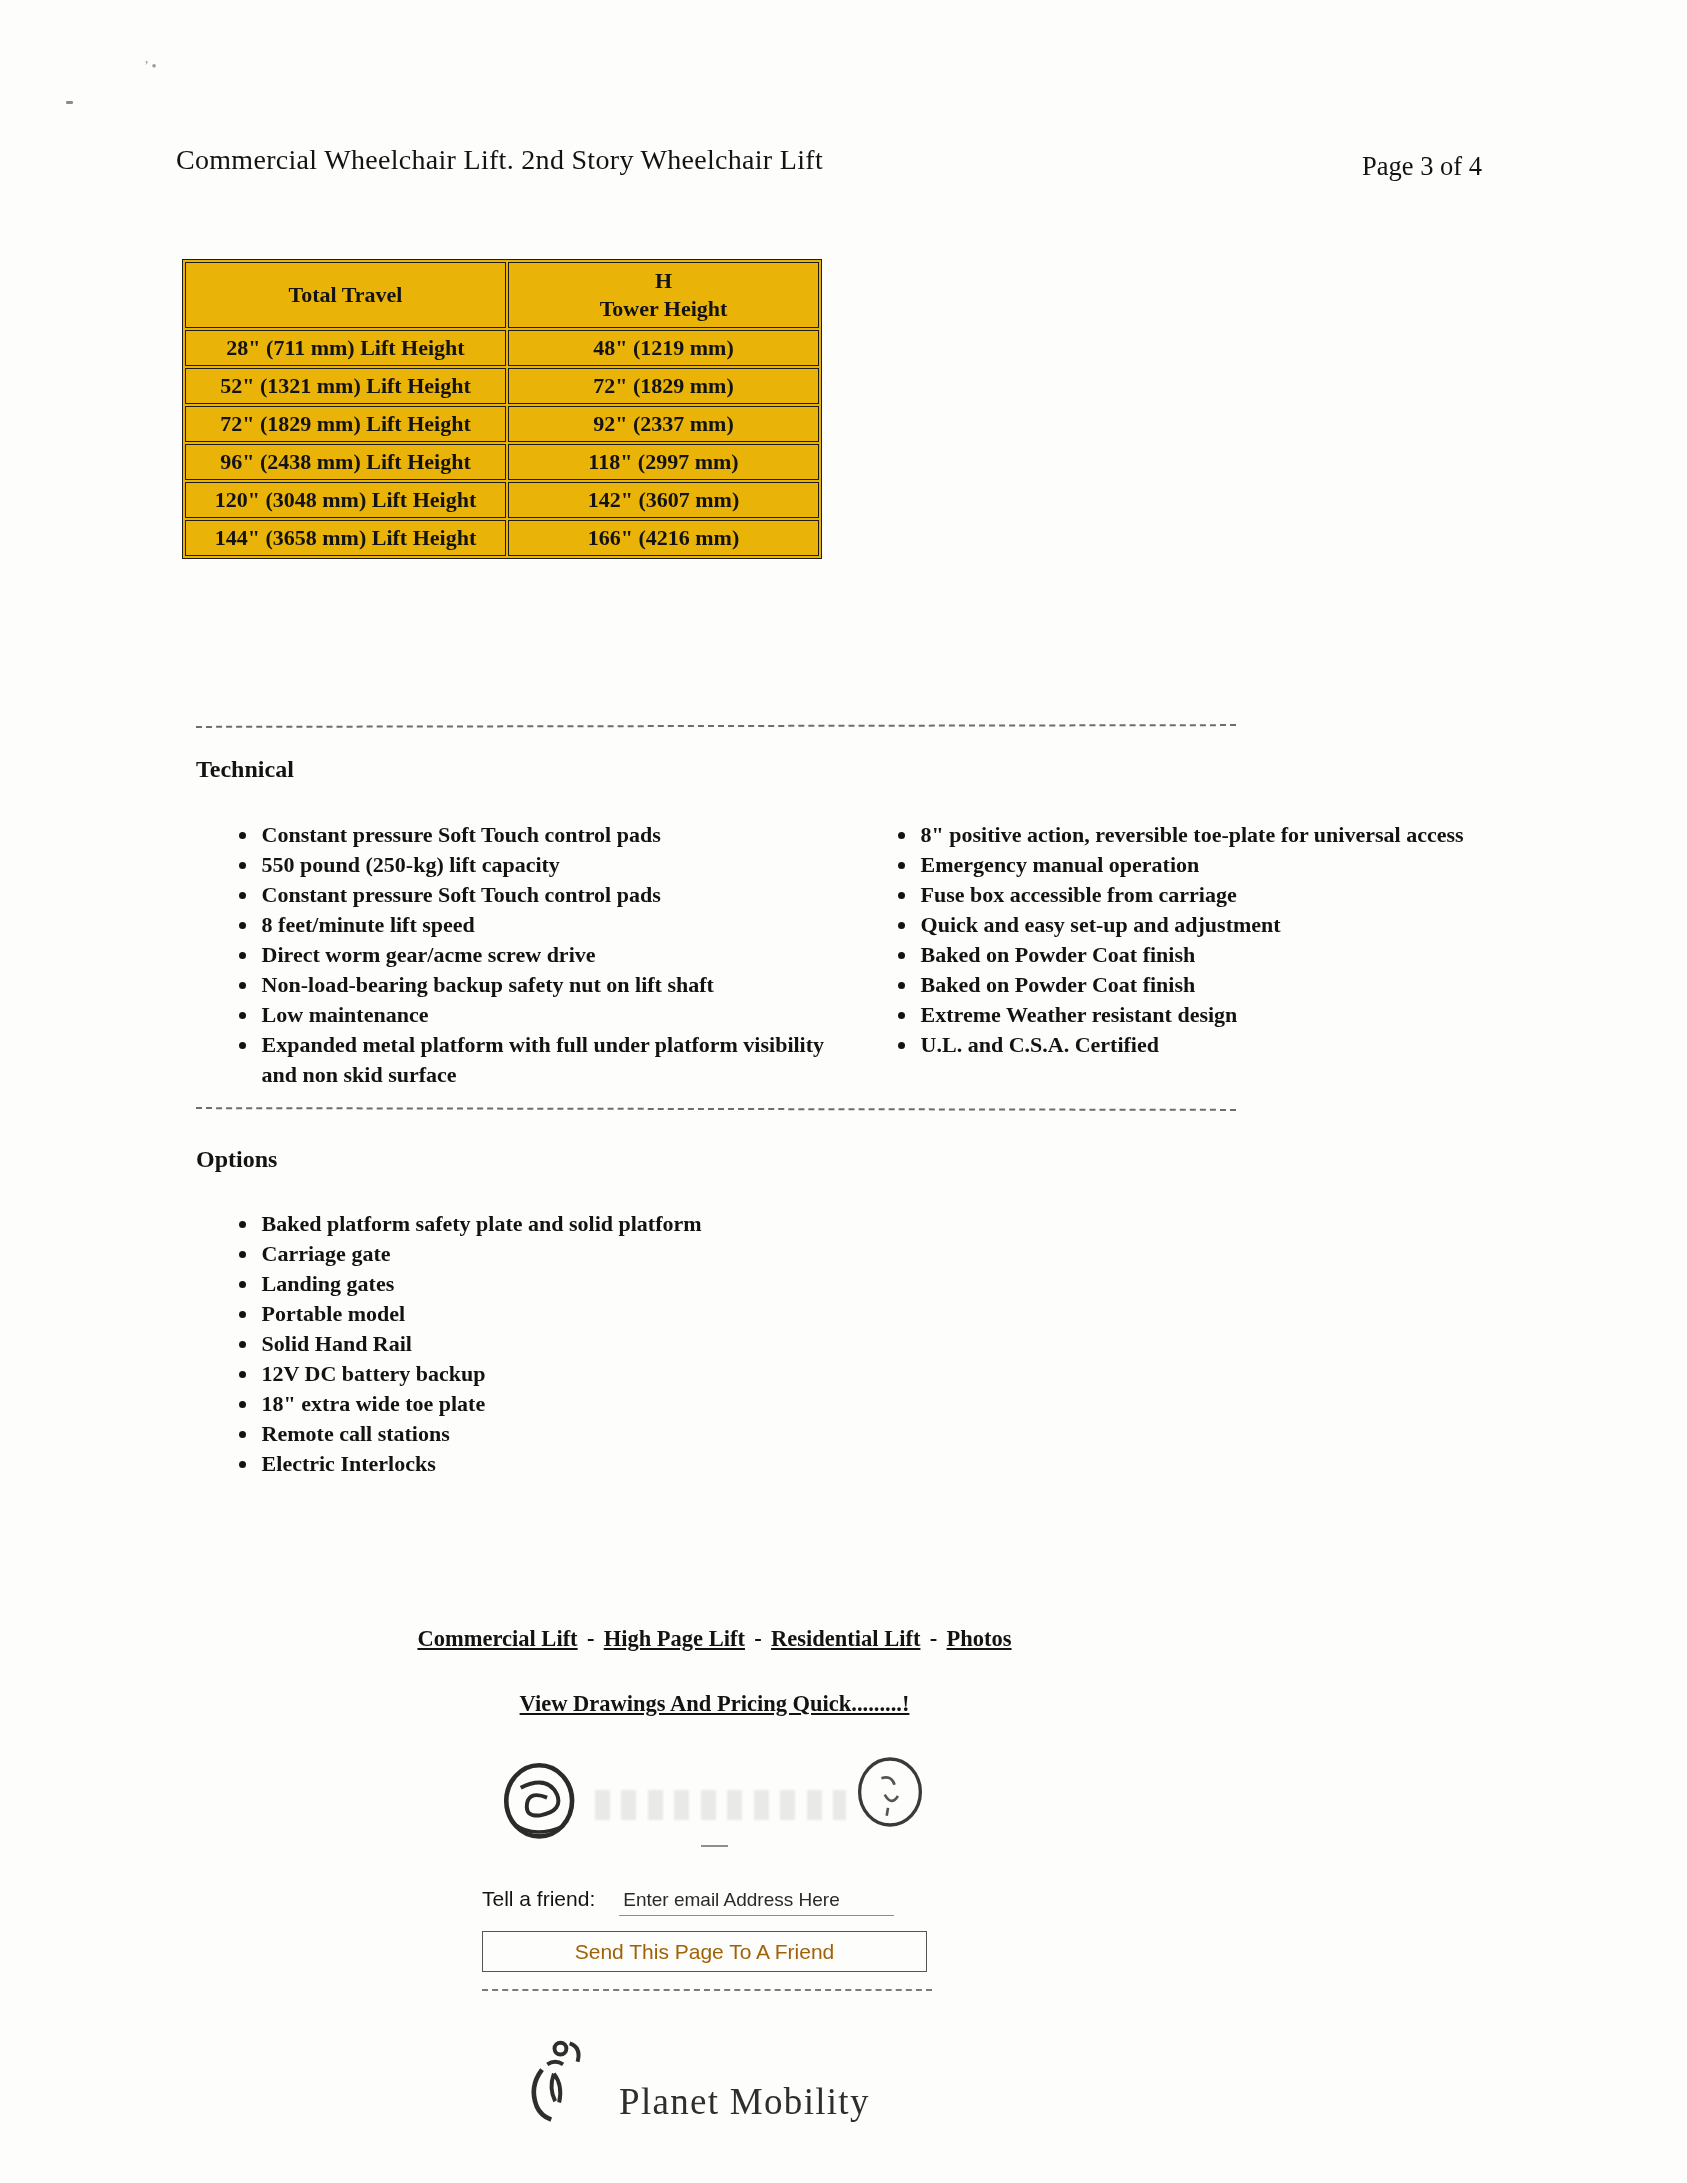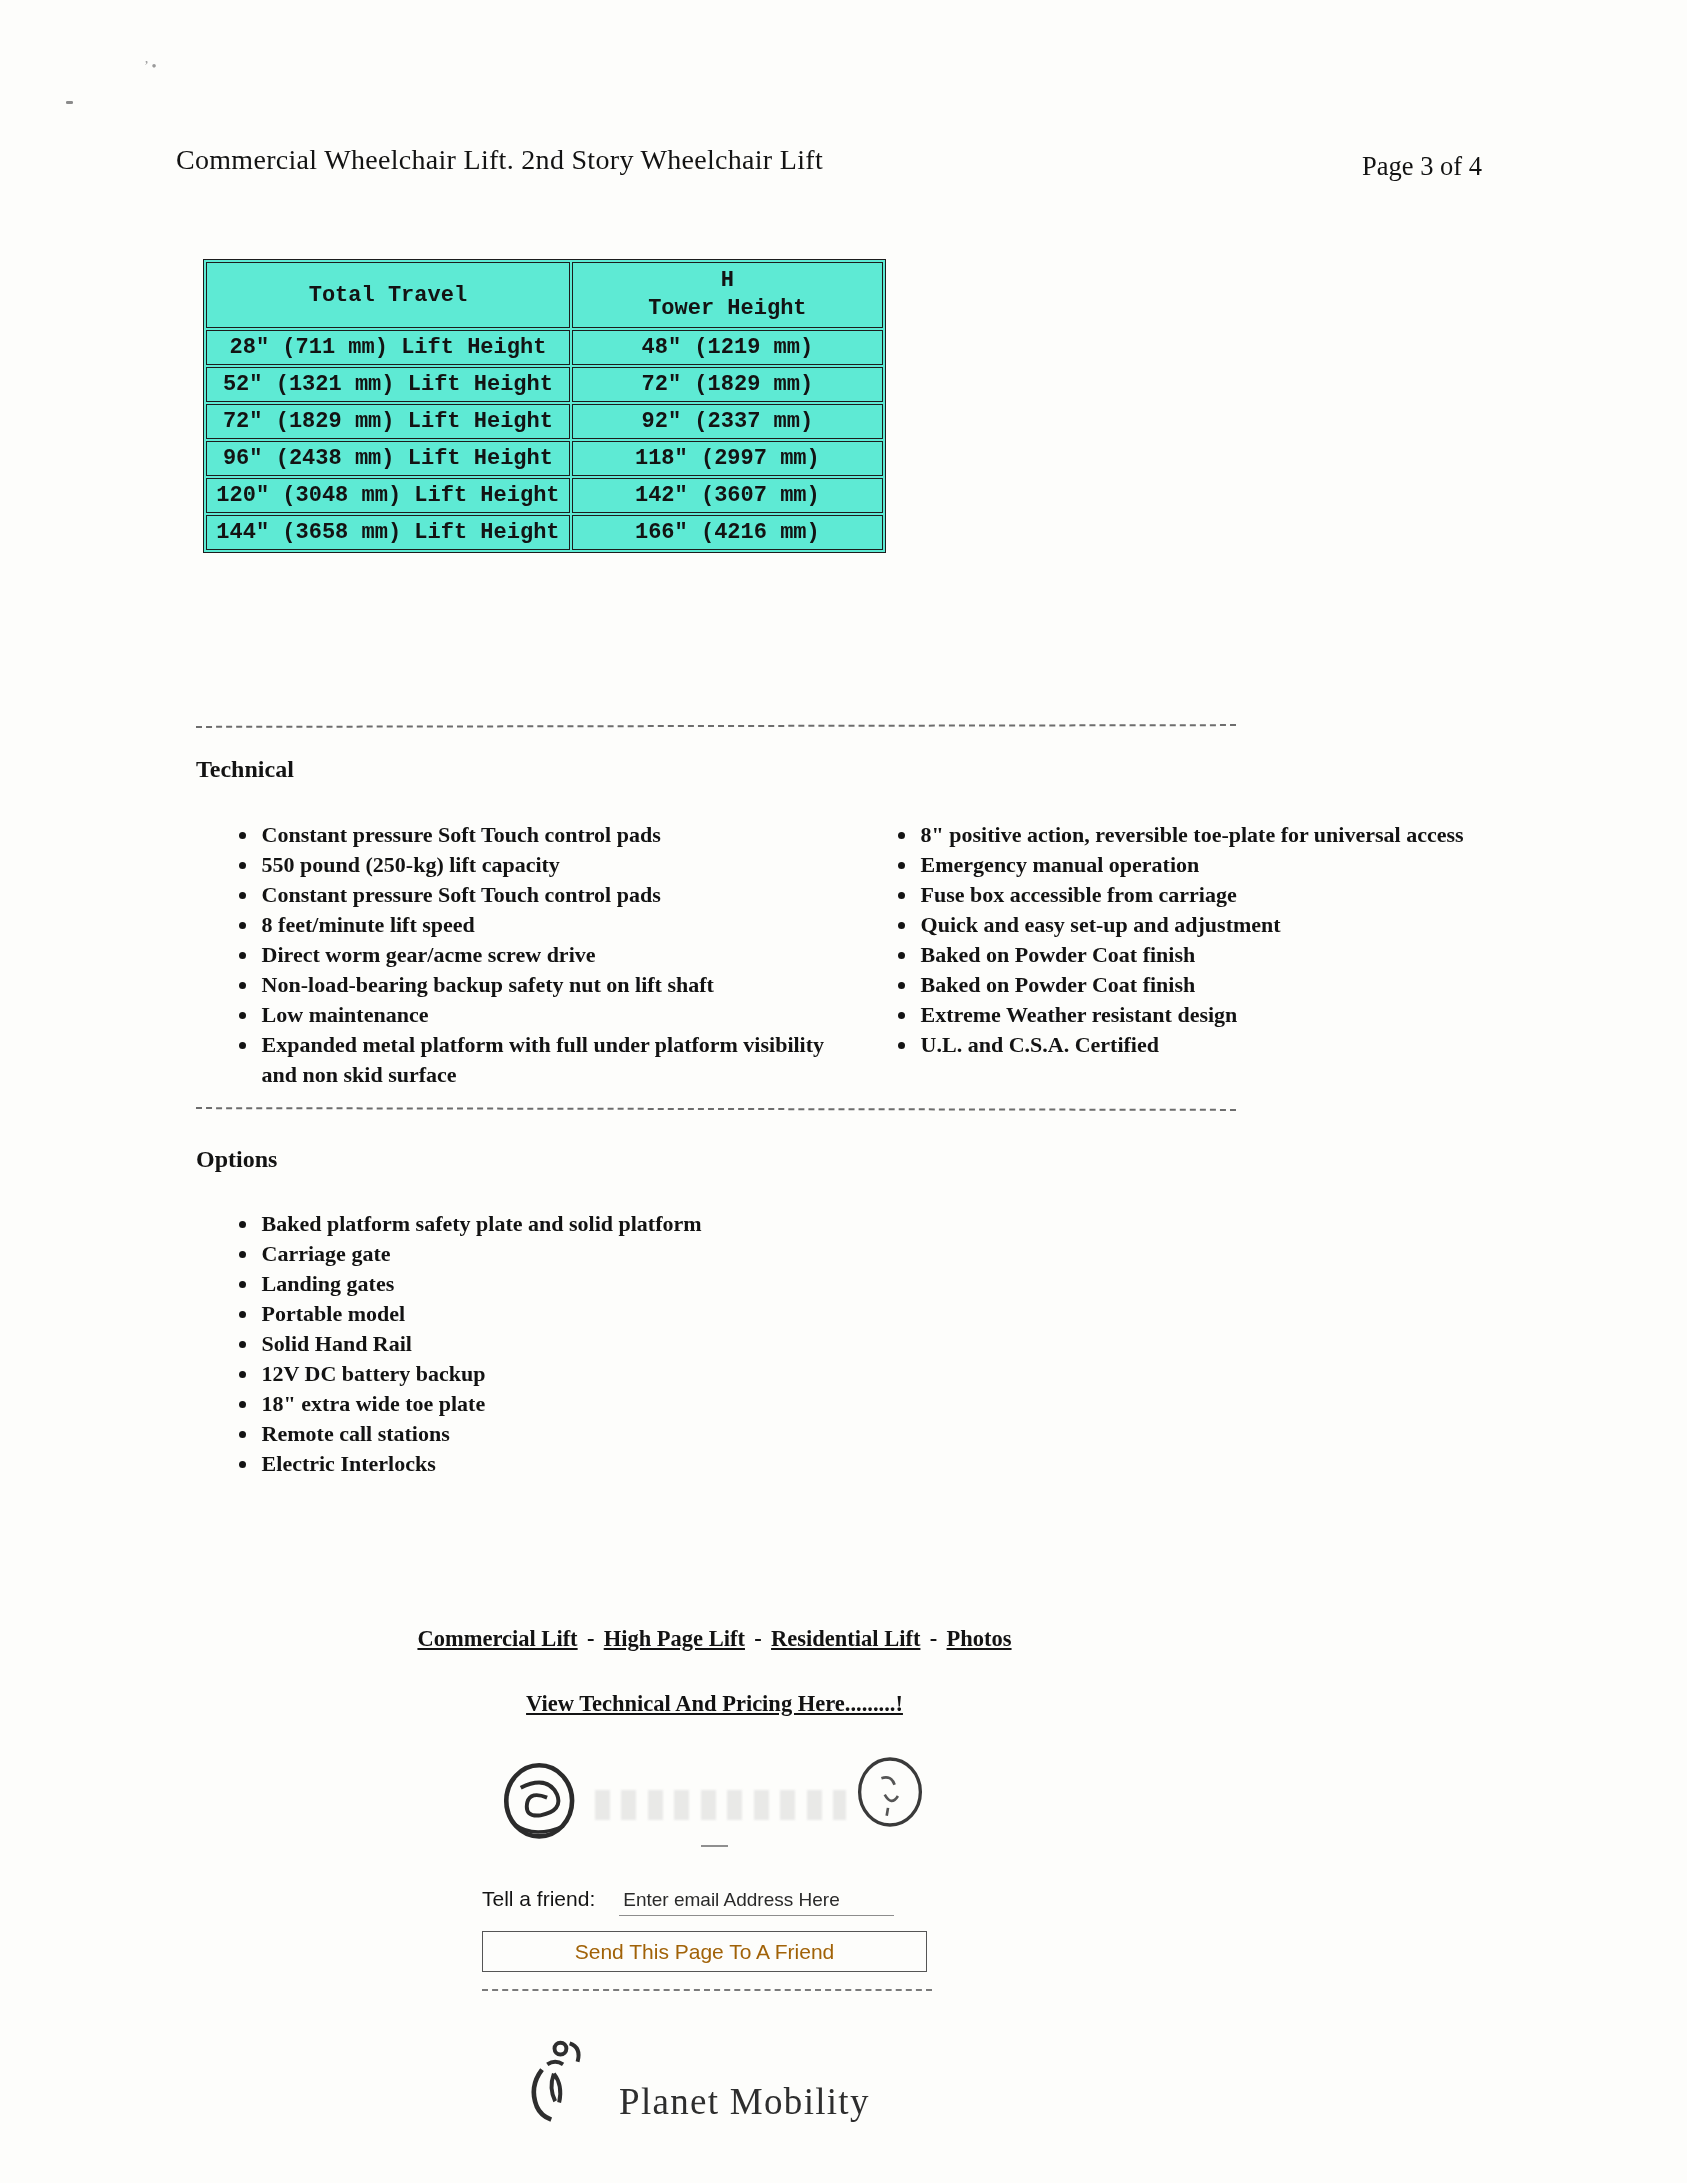--- a/index.html
+++ b/index.html
@@ -16,21 +16,21 @@
 
   
   .speck1 { position: absolute; left: 144px; top: 58px; color: #9a9a9a; font-size: 14.6px; }
   .speck2 { position: absolute; left: 66px; top: 101px; width: 6.6px; height: 2.6px; background: #8b8b8b; border-radius: 1.3px; }
 
   
   .doc-title { position: absolute; left: 176px; top: 144px; font-size: 28px; letter-spacing: 0.3px; }
   .page-num  { position: absolute; left: 1362px; top: 151px; font-size: 26.5px; }
 
   
-  .spec-table { position: absolute; left: 203px; top: 259px; border-collapse: separate; border-spacing: 2.6px; border: 1.3px solid #1c1c1c; background: #5eead4; font-family: Liberation Mono, monospace; }
+  .spec-table { position: absolute; left: 182px; top: 259px; border-collapse: separate; border-spacing: 2.6px; border: 1.3px solid #1c1c1c; background: #eab308; }
   .spec-table th, .spec-table td {
     border: 1.3px solid #1c1c1c;
     font-weight: bold;
     font-size: 22px;
     text-align: center;
     padding: 4px 9.3px;
     white-space: nowrap;
   }
   .spec-table th { height: 66px; }
   .col-travel { width: 321px; }
@@ -182,21 +182,21 @@
     <li>18" extra wide toe plate</li>
     <li>Remote call stations</li>
     <li>Electric Interlocks</li>
   </ul>
 
   <div class="nav-links">
     <a>Commercial Lift</a><span class="nav-sep">-</span><a>High Page Lift</a><span class="nav-sep">-</span><a>Residential Lift</a><span class="nav-sep">-</span><a>Photos</a>
   </div>
 
   <div class="drawings-row">
-    <a>View Technical And Pricing Here.........!</a>
+    <a>View Drawings And Pricing Quick.........!</a>
   </div>
 
   <div class="stamp stamp-left">
     <svg class="logo-icon" width="79" height="85" viewBox="0 0 120 128">
       <ellipse cx="58" cy="60" rx="50" ry="54" fill="none" stroke="#2b2b2b" stroke-width="7"></ellipse>
       <path d="M30 40 Q70 20 85 50 Q95 75 60 82 Q35 85 40 62 Q45 45 70 55" fill="none" stroke="#2b2b2b" stroke-width="6"></path>
       <path d="M20 95 Q50 118 95 98" fill="none" stroke="#2b2b2b" stroke-width="5"></path>
     </svg>
   </div>
   <div class="faded-strip"></div>

